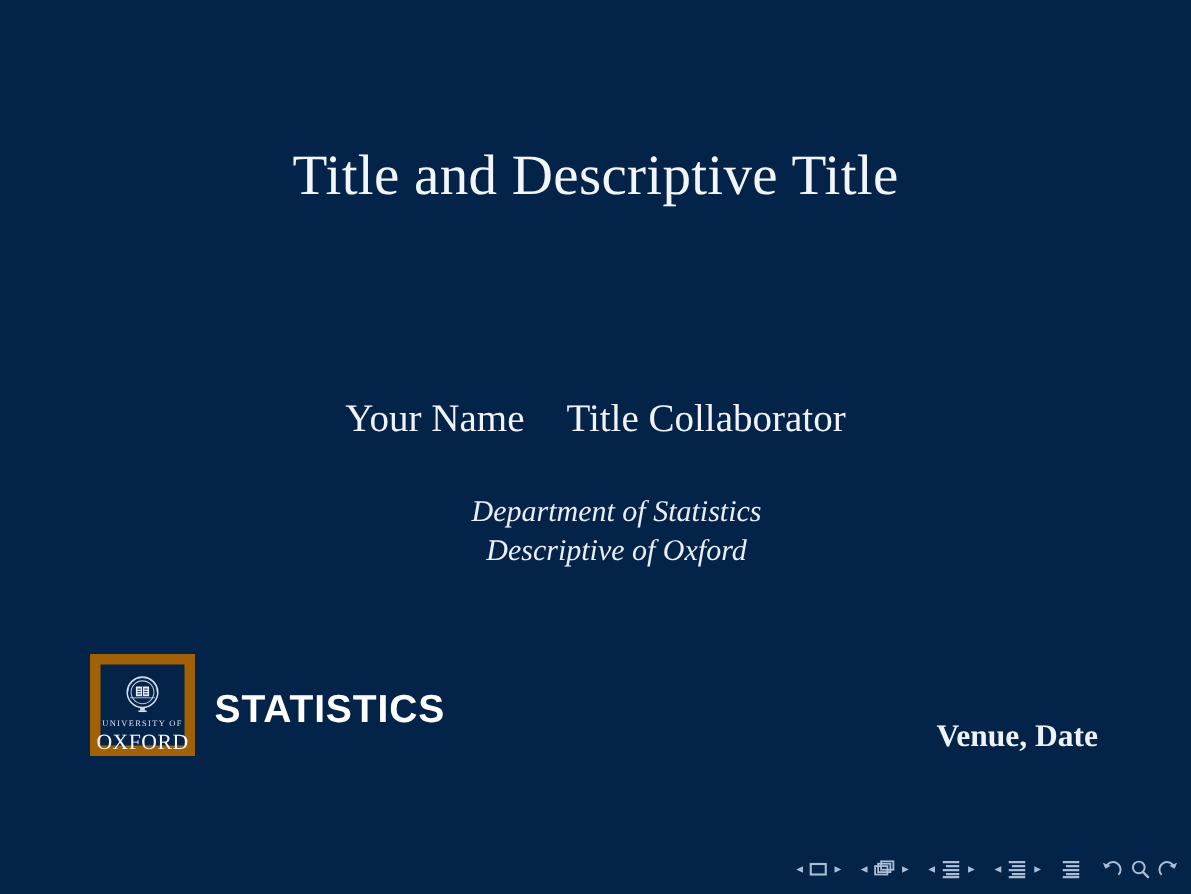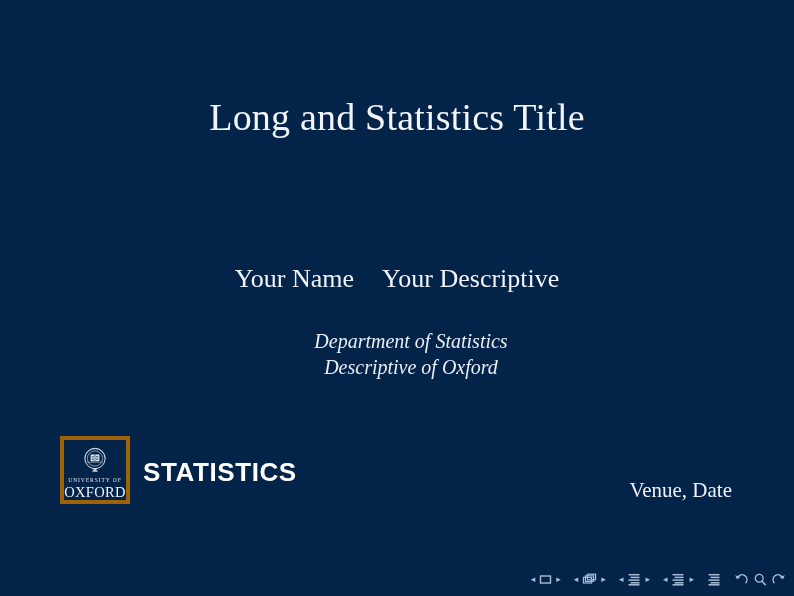--- a/index.html
+++ b/index.html
@@ -86,21 +86,21 @@
     position: absolute;
     left: 60px;
     top: 436px;
     display: flex;
     align-items: center;
     gap: 13px;
   }
   .crest-box {
     width: 70px;
     height: 68px;
-    border: 4px solid #a16207;
+    border: 7px solid #a16207;
     box-sizing: border-box;
     display: flex;
     flex-direction: column;
     align-items: center;
     justify-content: flex-start;
     padding-top: 5px;
     background: transparent;
   }
   .crest-svg { display: block; }
   .crest-univ {
@@ -139,20 +139,21 @@
   }
 
   
   .venue-block {
     position: absolute;
     right: 62px;
     top: 478px;
     font-family: "Liberation Serif", serif;
     font-size: 21px;
     color: #eff3f9;
+    font-weight: bold;
   }
 
   
   .navbar {
     position: absolute;
     right: 8px;
     bottom: 7px;
     height: 20px;
     display: flex;
     align-items: center;
@@ -171,27 +172,27 @@
   }
   .nav-sym { display: inline-block; line-height: 0; }
   .nav-mini { display: flex; align-items: center; gap: 5px; }
 </style>
 </head>
 <body>
 
 <div id="slide">
 
   <div class="title-block">
-    <h1 class="slide-title">Long and Statistics Title</h1>
+    <h1 class="slide-title">Title and Descriptive Title</h1>
   </div>
 
   <div class="authors-block">
     <div class="authors-row">
       <span class="author">Your Name</span>
-      <span class="author">Your Descriptive</span>
+      <span class="author">Title Collaborator</span>
     </div>
   </div>
 
   <div class="institute-block">
     <div class="institute-line">Department of Statistics</div>
     <div class="institute-line">Descriptive of Oxford</div>
   </div>
 
   <div class="logo-block">
     <div class="crest-box">

